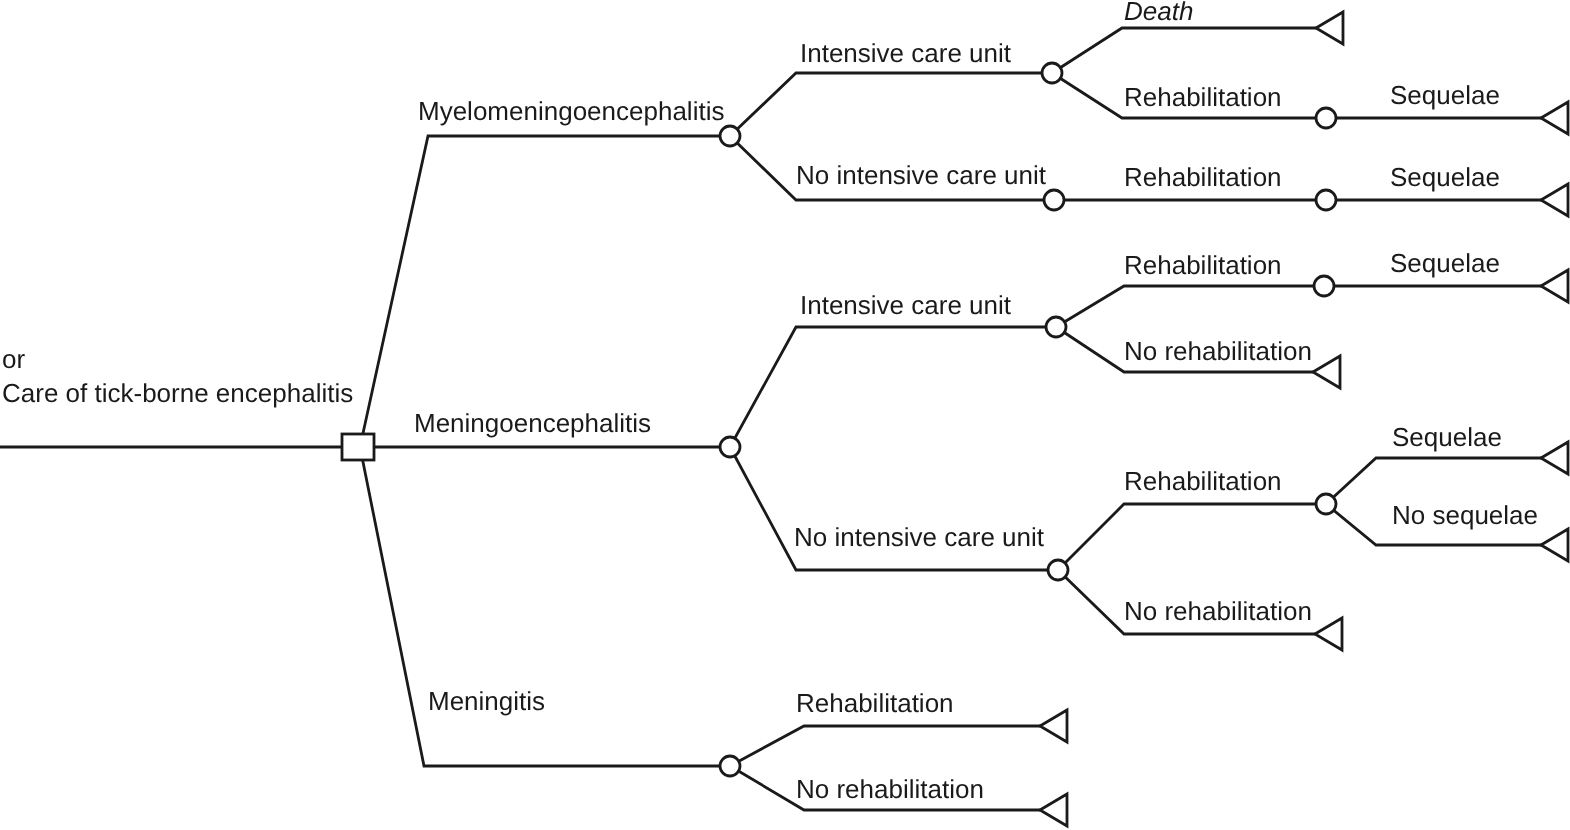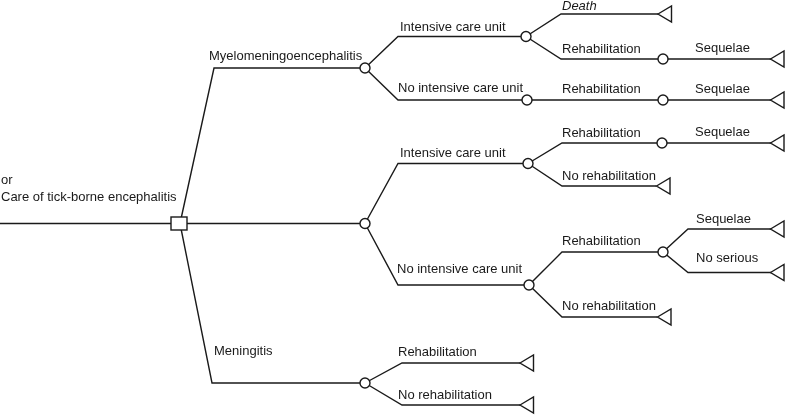--- a/index.html
+++ b/index.html
@@ -105,27 +105,28 @@
 
   <div class="lbl" style="left:209px; top:49px;">Myelomeningoencephalitis</div>
   <div class="lbl" style="left:400px; top:20px;">Intensive care unit</div>
   <div class="lbl" style="left:562px; top:-1px;font-style:italic;">Death</div>
   <div class="lbl" style="left:562px; top:41.5px;">Rehabilitation</div>
   <div class="lbl" style="left:695px; top:40.5px;">Sequelae</div>
   <div class="lbl" style="left:398px; top:80.5px;">No intensive care unit</div>
   <div class="lbl" style="left:562px; top:81.5px;">Rehabilitation</div>
   <div class="lbl" style="left:695px; top:81.5px;">Sequelae</div>
 
+  <div class="lbl" style="left:207px; top:205px;">Meningoencephalitis</div>
   <div class="lbl" style="left:400px; top:145.5px;">Intensive care unit</div>
   <div class="lbl" style="left:562px; top:126px;">Rehabilitation</div>
   <div class="lbl" style="left:695px; top:124.5px;">Sequelae</div>
   <div class="lbl" style="left:562px; top:168.5px;">No rehabilitation</div>
   <div class="lbl" style="left:397px; top:261.5px;">No intensive care unit</div>
   <div class="lbl" style="left:562px; top:233.5px;">Rehabilitation</div>
   <div class="lbl" style="left:696px; top:211.5px;">Sequelae</div>
-  <div class="lbl" style="left:696px; top:251px;">No serious</div>
+  <div class="lbl" style="left:696px; top:251px;">No sequelae</div>
   <div class="lbl" style="left:562px; top:298.5px;">No rehabilitation</div>
 
   <div class="lbl" style="left:214px; top:344px;">Meningitis</div>
   <div class="lbl" style="left:398px; top:344.5px;">Rehabilitation</div>
   <div class="lbl" style="left:398px; top:388px;">No rehabilitation</div>
 
 </div>
 
 </body></html>

